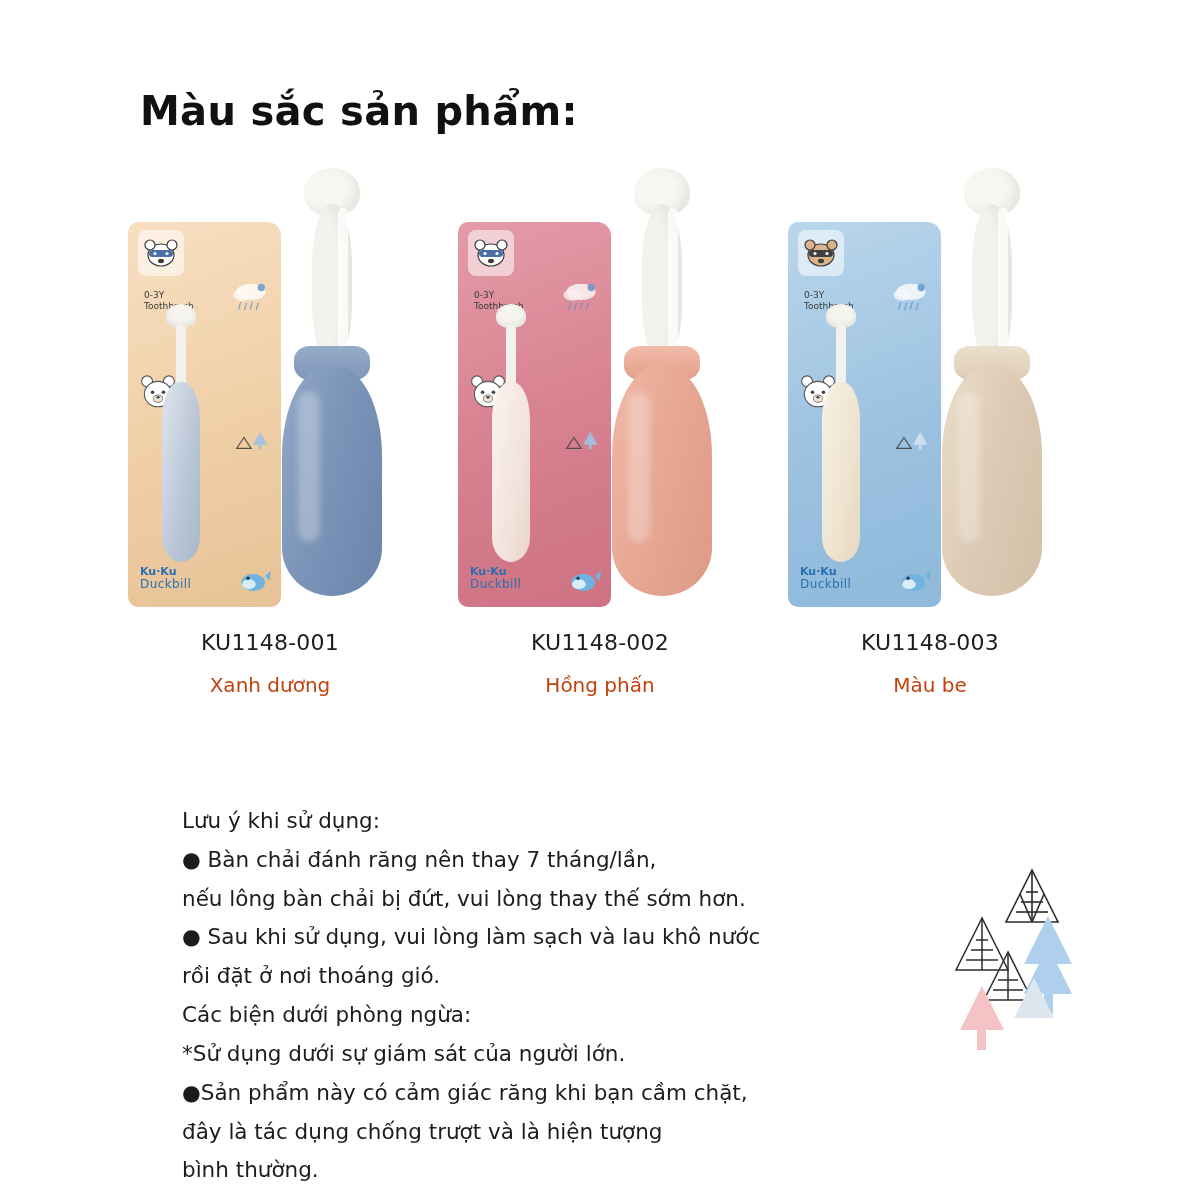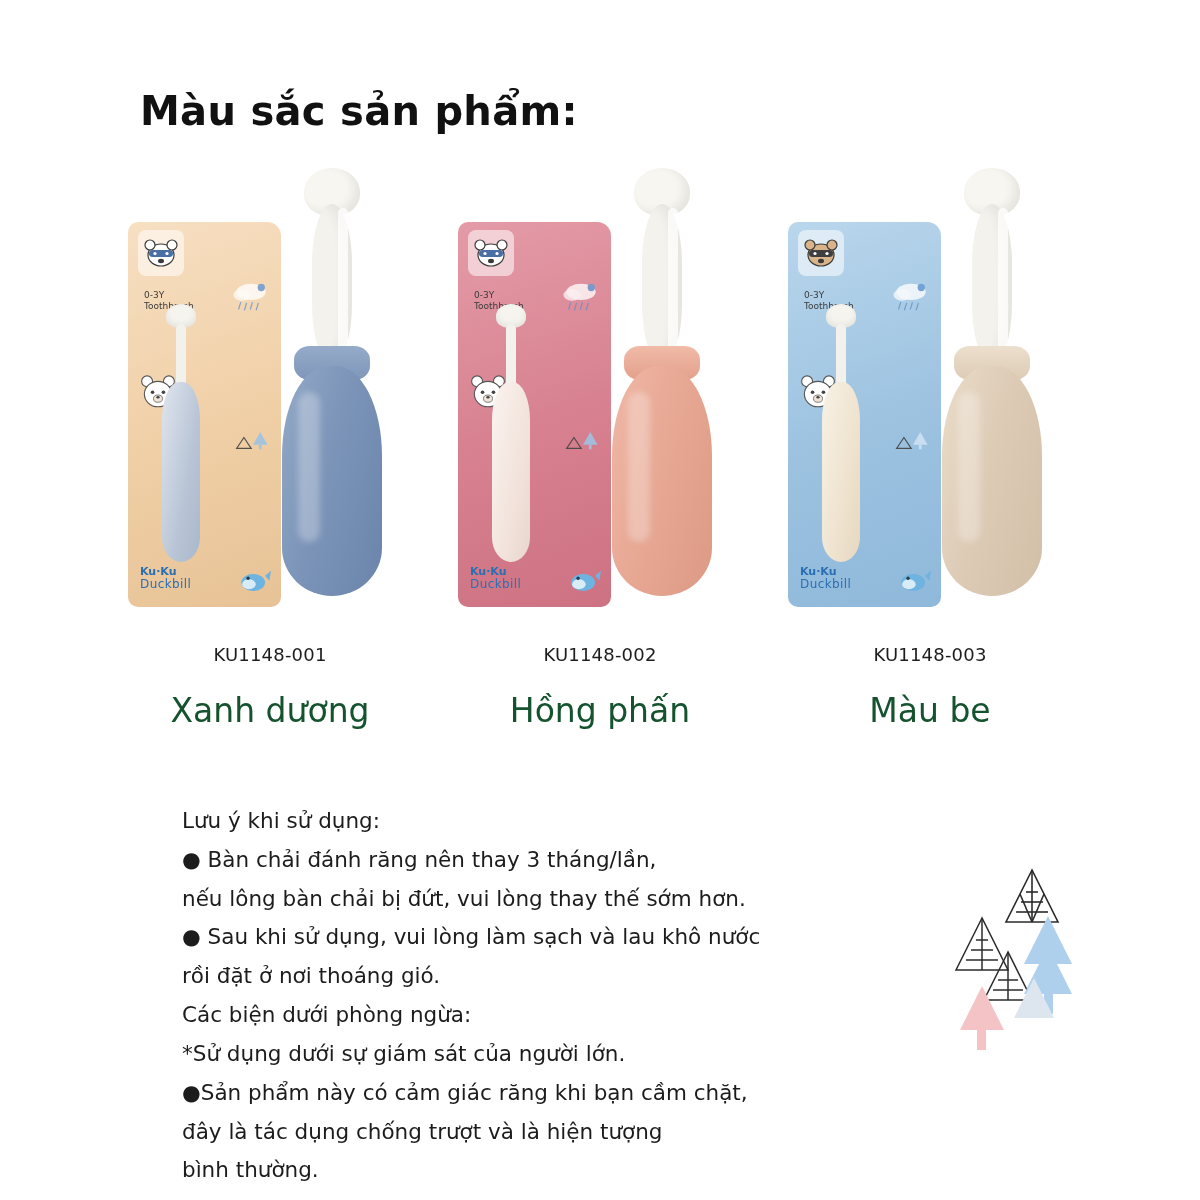--- a/index.html
+++ b/index.html
@@ -247,29 +247,29 @@
     left: 16px;
     top: 26px;
     width: 22px;
     height: 150px;
     border-radius: 14px;
     background: rgba(255,255,255,.28);
     filter: blur(3px);
   }
 
   .product-code {
-    margin-top: 14px;
-    font-size: 18px;
+    margin-top: 0;
+    font-size: 22px;
     color: #1d1d1d;
     letter-spacing: .2px;
   }
   .product-name {
-    margin-top: 26px;
-    font-size: 33px;
-    color: #14532d;
+    margin-top: 18px;
+    font-size: 20px;
+    color: #c2410c;
   }
 
   
   .notes {
     position: absolute;
     left: 178px;
     top: 800px;
     width: 640px;
     font-size: 21.5px;
     line-height: 1.62;
@@ -514,21 +514,21 @@
         </div>
       </div>
       <div class="product-code">KU1148-003</div>
       <div class="product-name">Màu be</div>
     </div>
 
   </div>
 
   <div class="notes">
     <p>Lưu ý khi sử dụng:</p>
-    <p>● Bàn chải đánh răng nên thay 3 tháng/lần,</p>
+    <p>● Bàn chải đánh răng nên thay 7 tháng/lần,</p>
     <p>nếu lông bàn chải bị đứt, vui lòng thay thế sớm hơn.</p>
     <p>● Sau khi sử dụng, vui lòng làm sạch và lau khô nước</p>
     <p>rồi đặt ở nơi thoáng gió.</p>
     <p>Các biện dưới phòng ngừa:</p>
     <p>*Sử dụng dưới sự giám sát của người lớn.</p>
     <p>●Sản phẩm này có cảm giác răng khi bạn cầm chặt,</p>
     <p>đây là tác dụng chống trượt và là hiện tượng</p>
     <p>bình thường.</p>
   </div>
 

